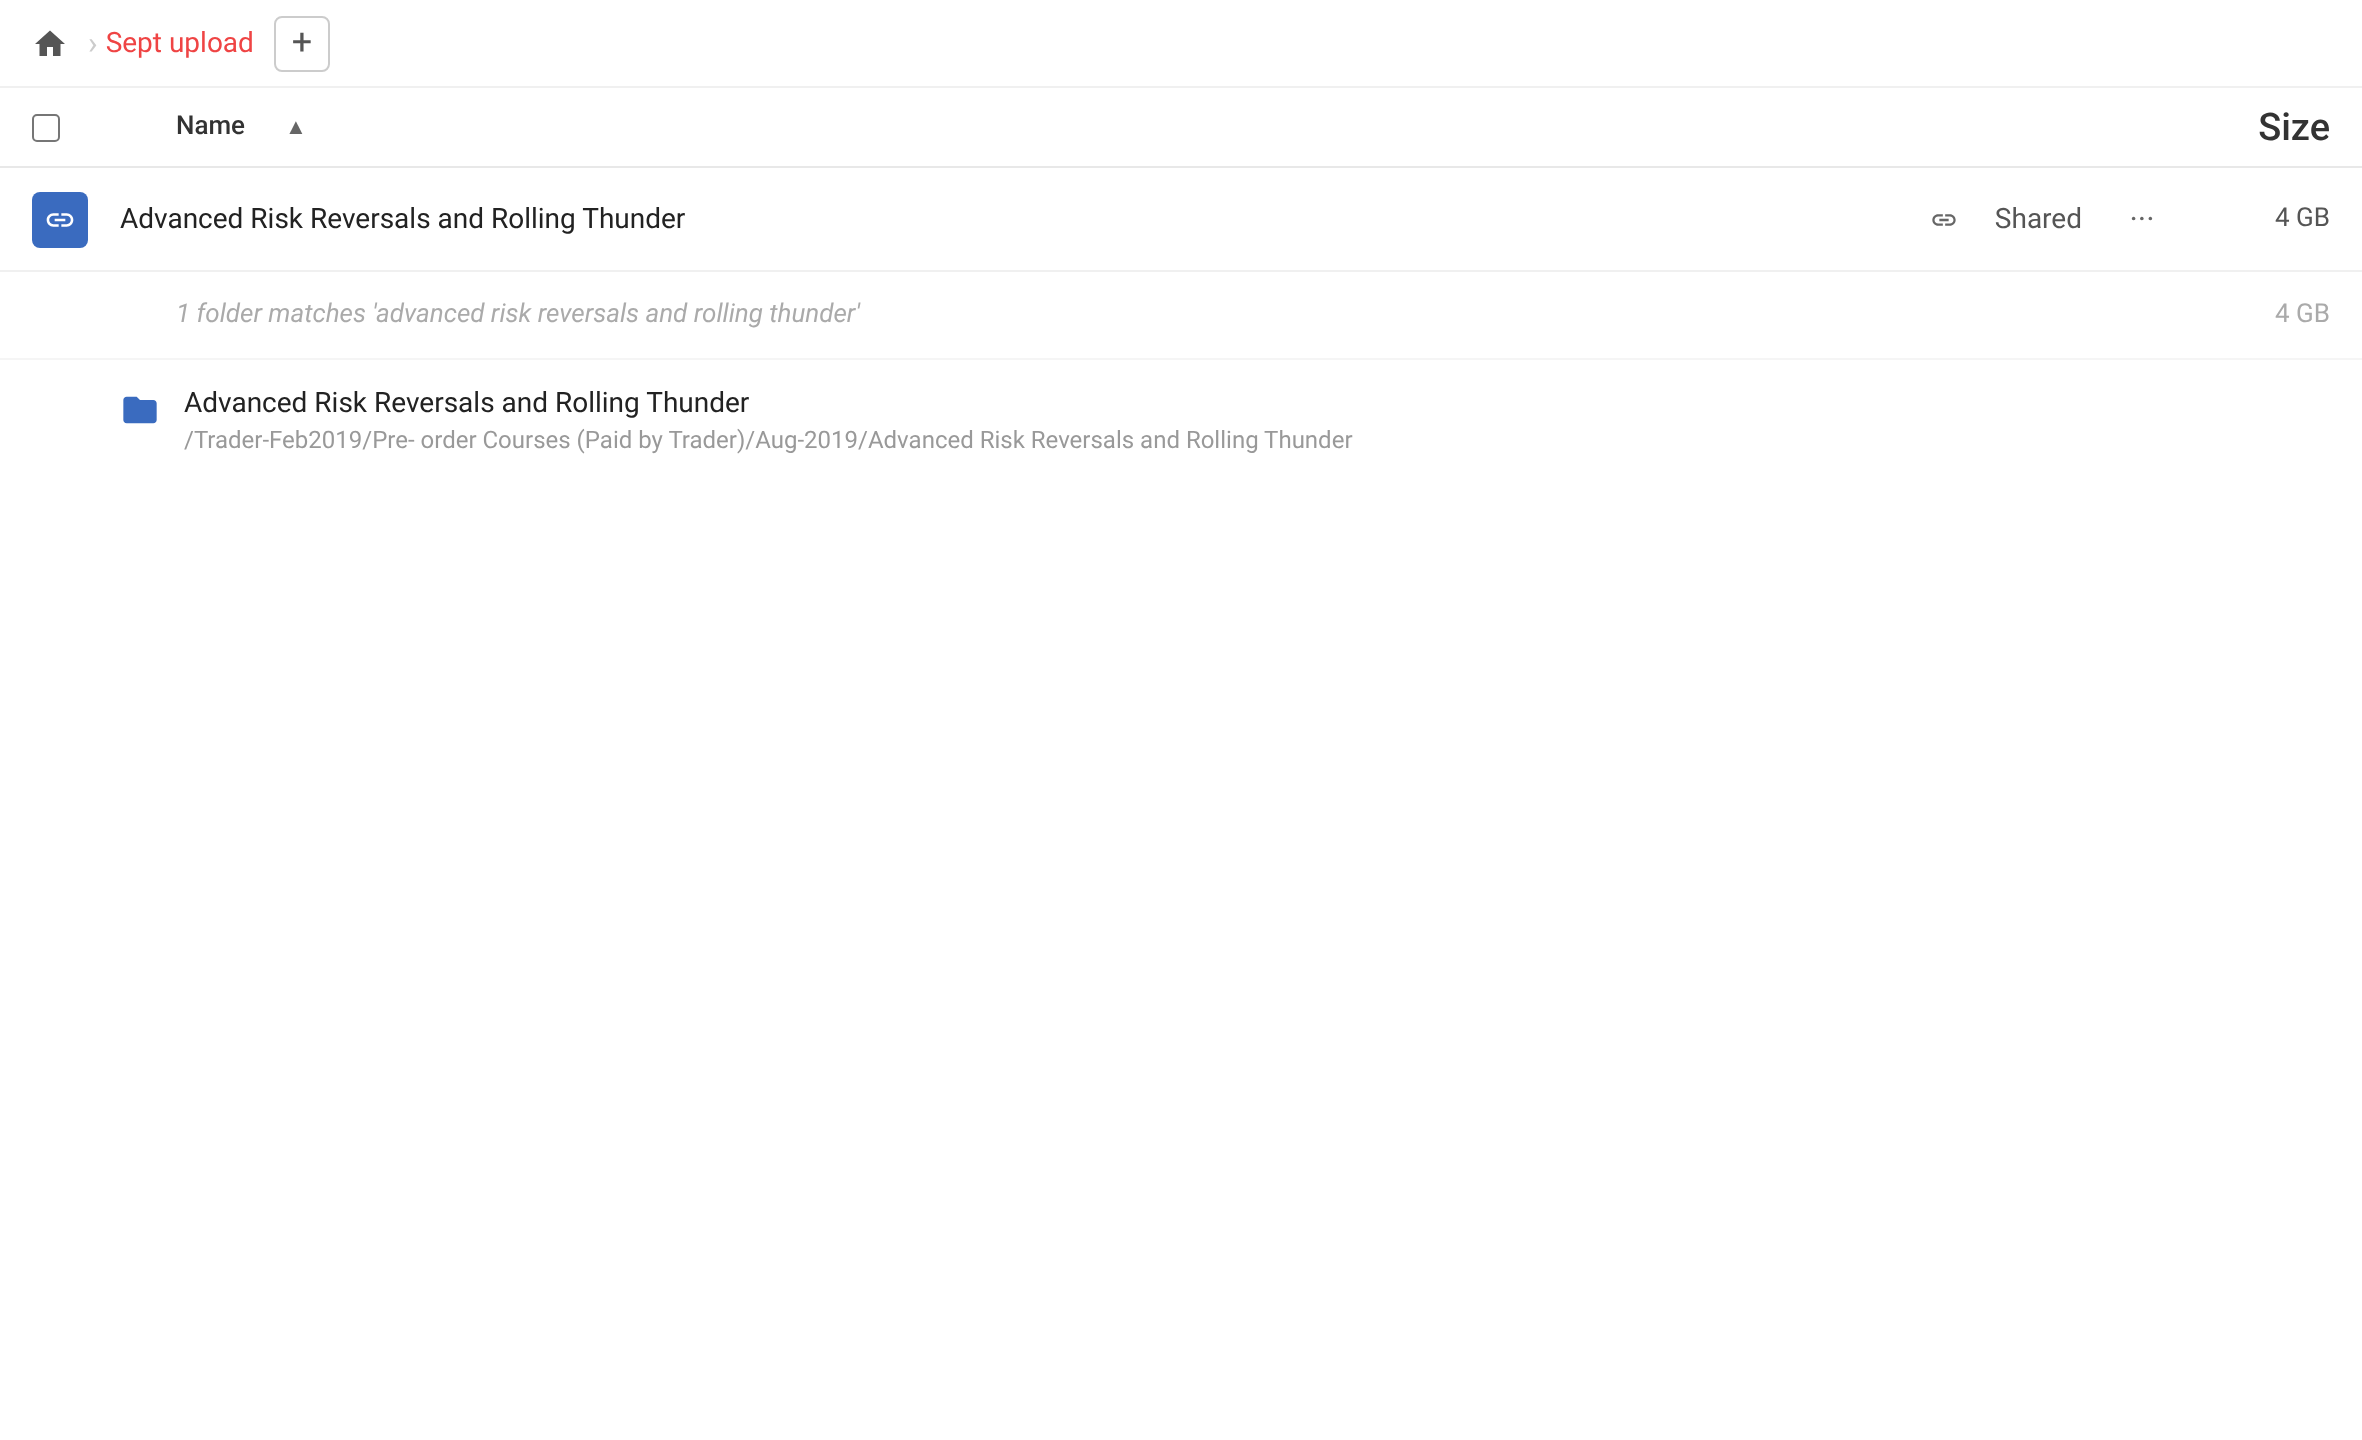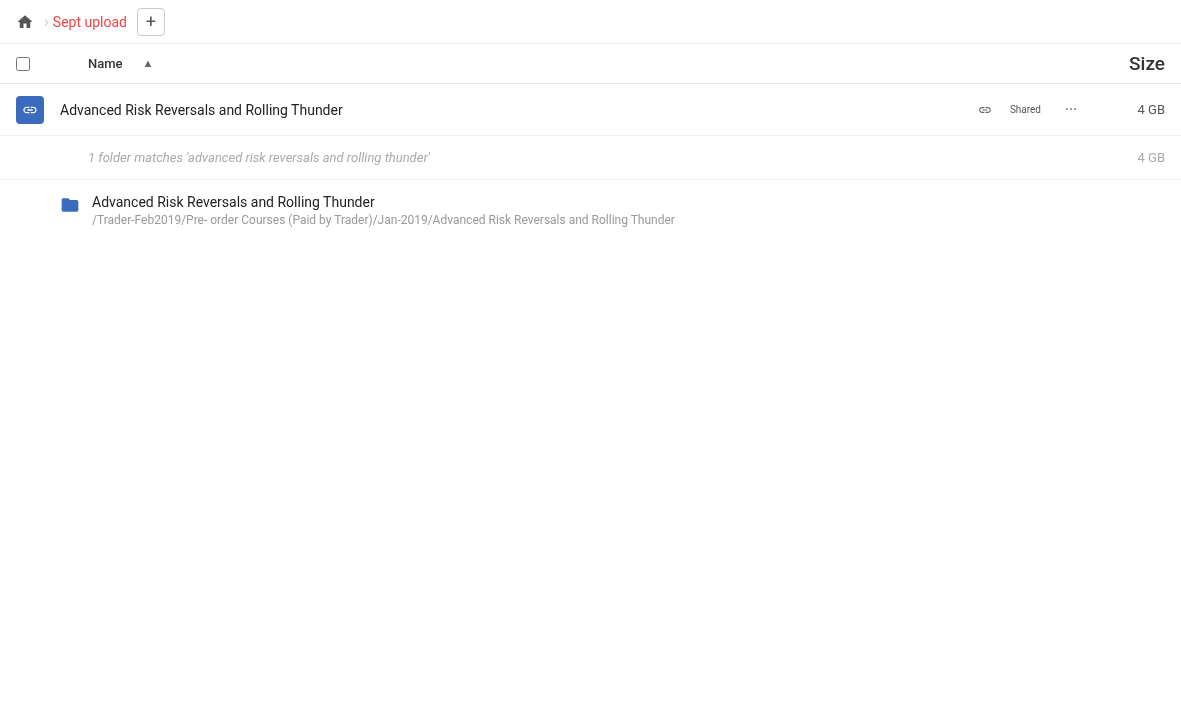--- a/index.html
+++ b/index.html
@@ -157,21 +157,21 @@
       display: flex;
       align-items: center;
       gap: 16px;
     }
 
     .shared-label {
       display: flex;
       align-items: center;
       gap: 18px;
       color: #555;
-      font-size: 10px;
+      font-size: 14px;
     }
 
     .shared-icon {
       width: 14px;
       height: 14px;
       fill: #666;
     }
 
     .more-btn {
       width: 28px;
@@ -296,15 +296,15 @@
   <div class="search-results-info">1 folder matches 'advanced risk reversals and rolling thunder'</div>
   <span class="search-results-size">4 GB</span>
 </div>
 
 <div class="folder-result-row">
   <svg class="folder-icon" viewBox="0 0 24 24" xmlns="http://www.w3.org/2000/svg">
     <path fill="#3a6bbf" d="M10 4H4c-1.1 0-1.99.9-1.99 2L2 18c0 1.1.9 2 2 2h16c1.1 0 2-.9 2-2V8c0-1.1-.9-2-2-2h-8l-2-2z"></path>
   </svg>
   <div class="folder-info">
     <span class="folder-name">Advanced Risk Reversals and Rolling Thunder</span>
-    <span class="folder-path">/Trader-Feb2019/Pre- order Courses (Paid by Trader)/Jan-2019/Advanced Risk Reversals and Rolling Thunder</span>
+    <span class="folder-path">/Trader-Feb2019/Pre- order Courses (Paid by Trader)/Aug-2019/Advanced Risk Reversals and Rolling Thunder</span>
   </div>
 </div>
 
 </body></html>

